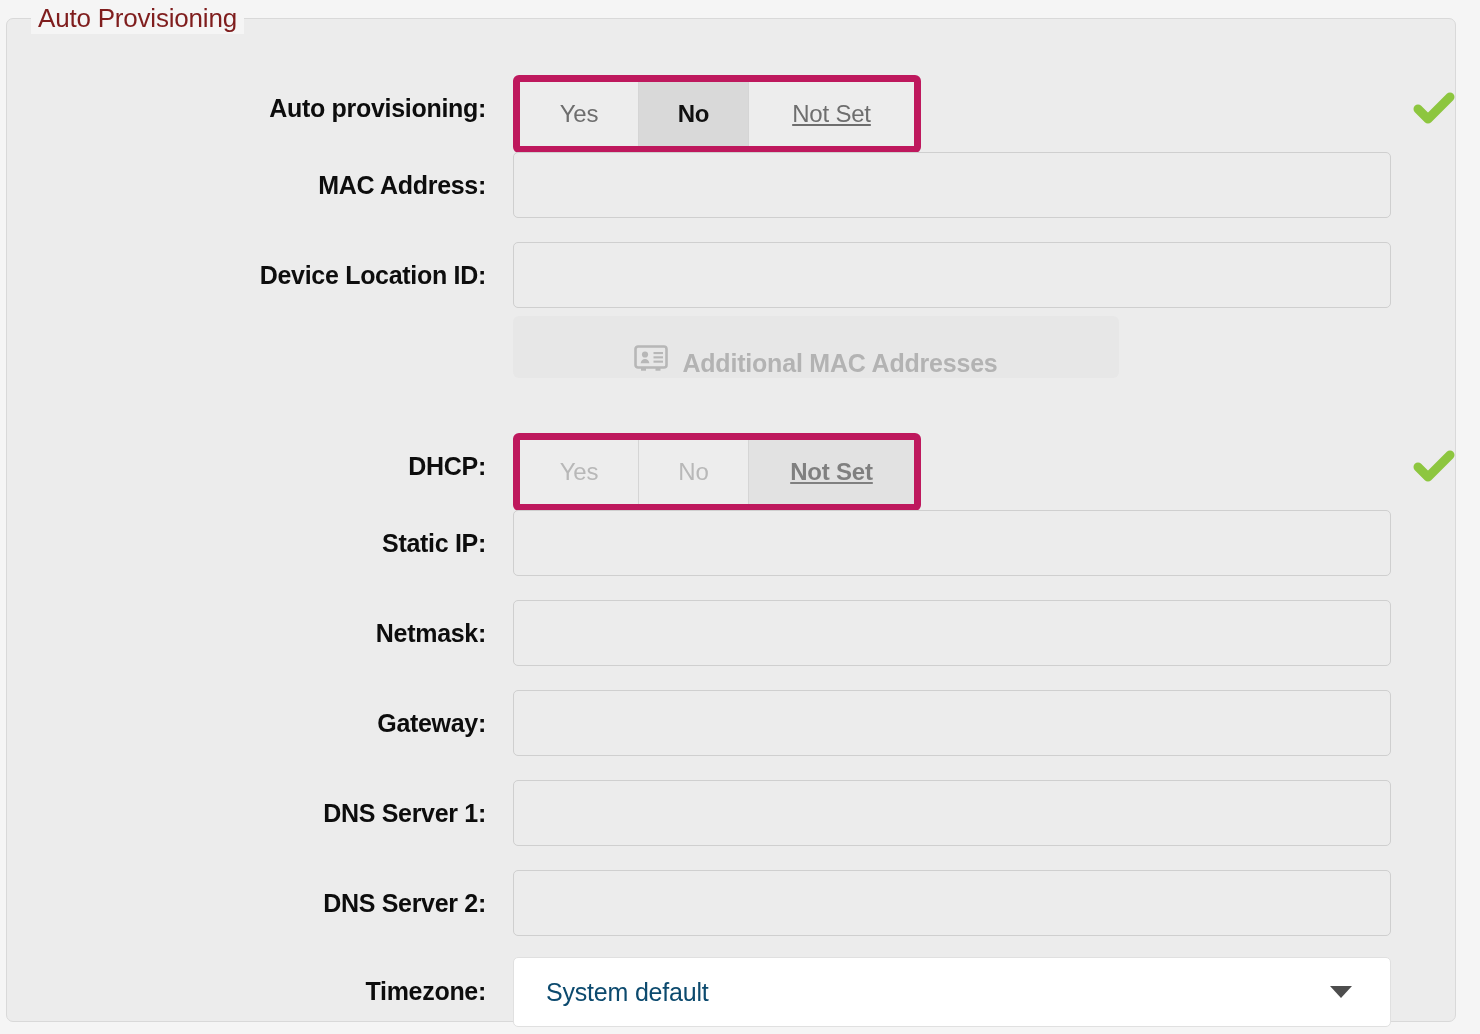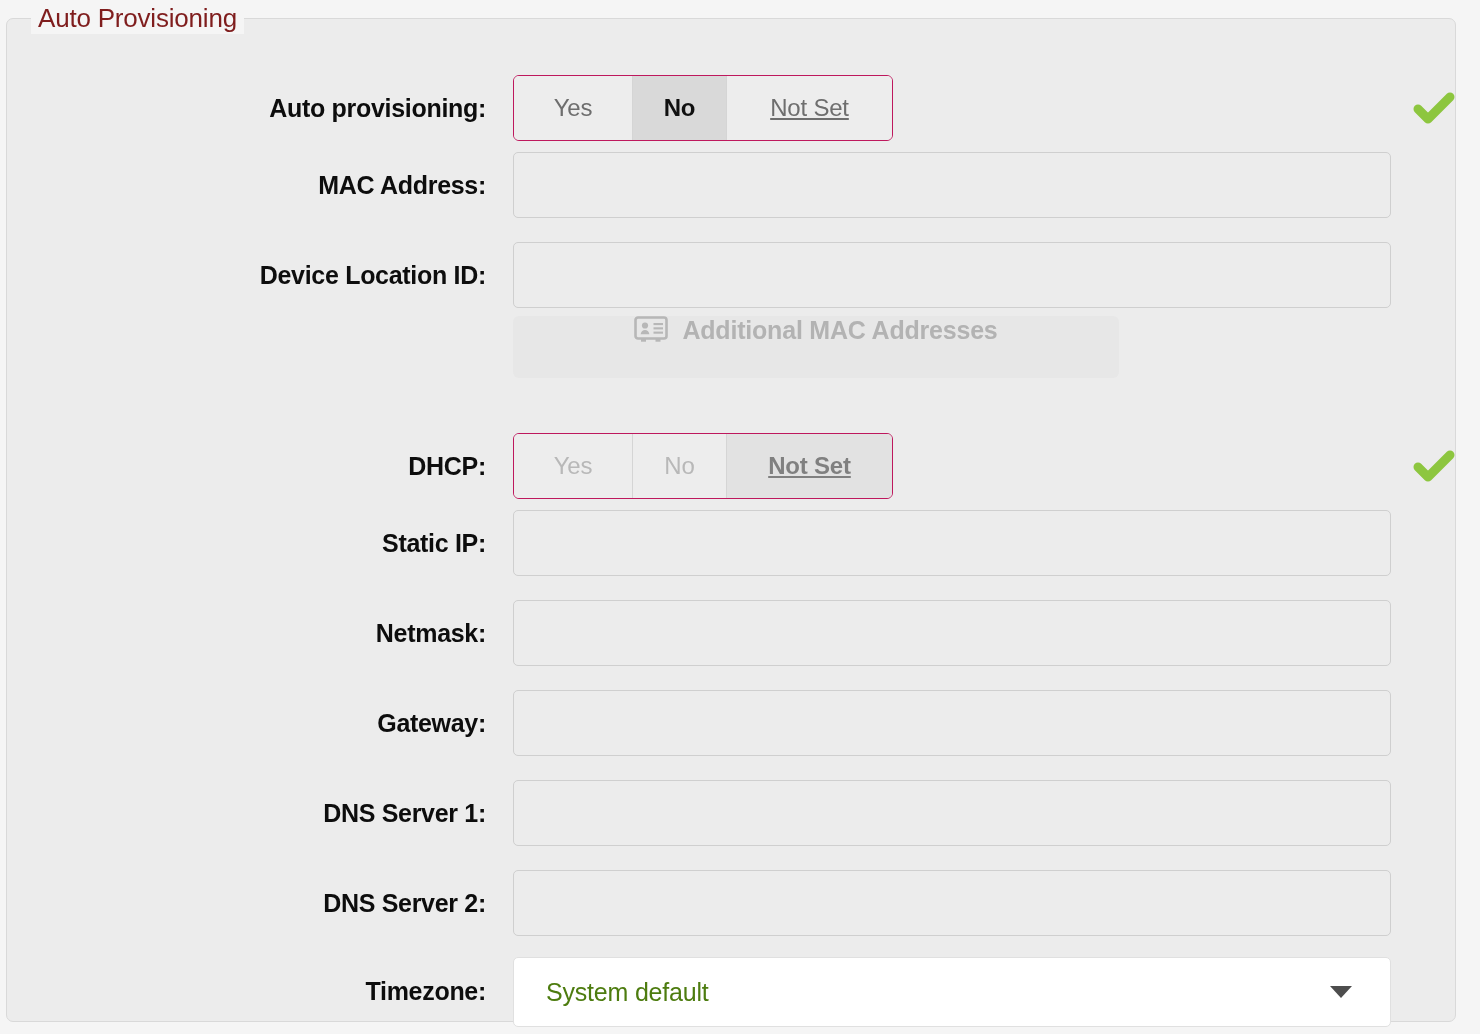--- a/index.html
+++ b/index.html
@@ -58,41 +58,41 @@
     color: #0d0d0d;
     letter-spacing: -0.3px;
     white-space: nowrap;
   }
 
   
   .segmented {
     position: absolute;
     left: 506px;
     display: flex;
-    border: 1px solid #be185d;
+    border: 7px solid #be185d;
     border-radius: 6px;
     overflow: hidden;
     background: #ededed;
     height: 64px;
   }
   .seg {
     width: 119px;
     height: 100%;
     display: flex;
     align-items: center;
     justify-content: center;
     font-size: 24px;
     color: #6e6e6e;
     background: #ededed;
     border-right: 1px solid #d5d5d5;
     box-sizing: border-box;
     letter-spacing: -0.2px;
   }
   .seg:last-child { border-right: none; width: 165px; text-decoration: underline; }
-  .seg.mid { width: 94px; }
+  .seg.mid { width: 110px; }
   .seg.selected {
     background: #d9d9d9;
     color: #101010;
     font-weight: 700;
   }
   .seg.muted { color: #b8b8b8; }
   .seg.selected-muted {
     background: #e2e2e2;
     color: #808080;
     font-weight: 700;
@@ -114,21 +114,21 @@
   .flatbtn {
     position: absolute;
     left: 506px;
     width: 606px;
     height: 62px;
     box-sizing: border-box;
     background: #e7e7e7;
     border: none;
     border-radius: 6px;
     display: flex;
-    align-items: flex-start;
+    align-items: flex-end;
     justify-content: center;
     gap: 14px;
     color: #b3b3b3;
     font-size: 25px;
     font-weight: 700;
     letter-spacing: -0.2px;
   }
   .flatbtn .vcard-icon { display: block; }
 
   
@@ -141,21 +141,21 @@
     background: #ffffff;
     border: 1px solid #e0e0e0;
     border-radius: 5px;
     display: flex;
     align-items: center;
     padding: 0 18px 0 32px;
     justify-content: space-between;
   }
   .select .val {
     font-size: 25px;
-    color: #4d7c0f;
+    color: #0c4a6e;
     letter-spacing: -0.2px;
   }
   .caret {
     width: 0; height: 0;
     border-left: 11px solid transparent;
     border-right: 11px solid transparent;
     border-top: 12px solid #4d4d4d;
     margin-right: 20px;
   }
 

